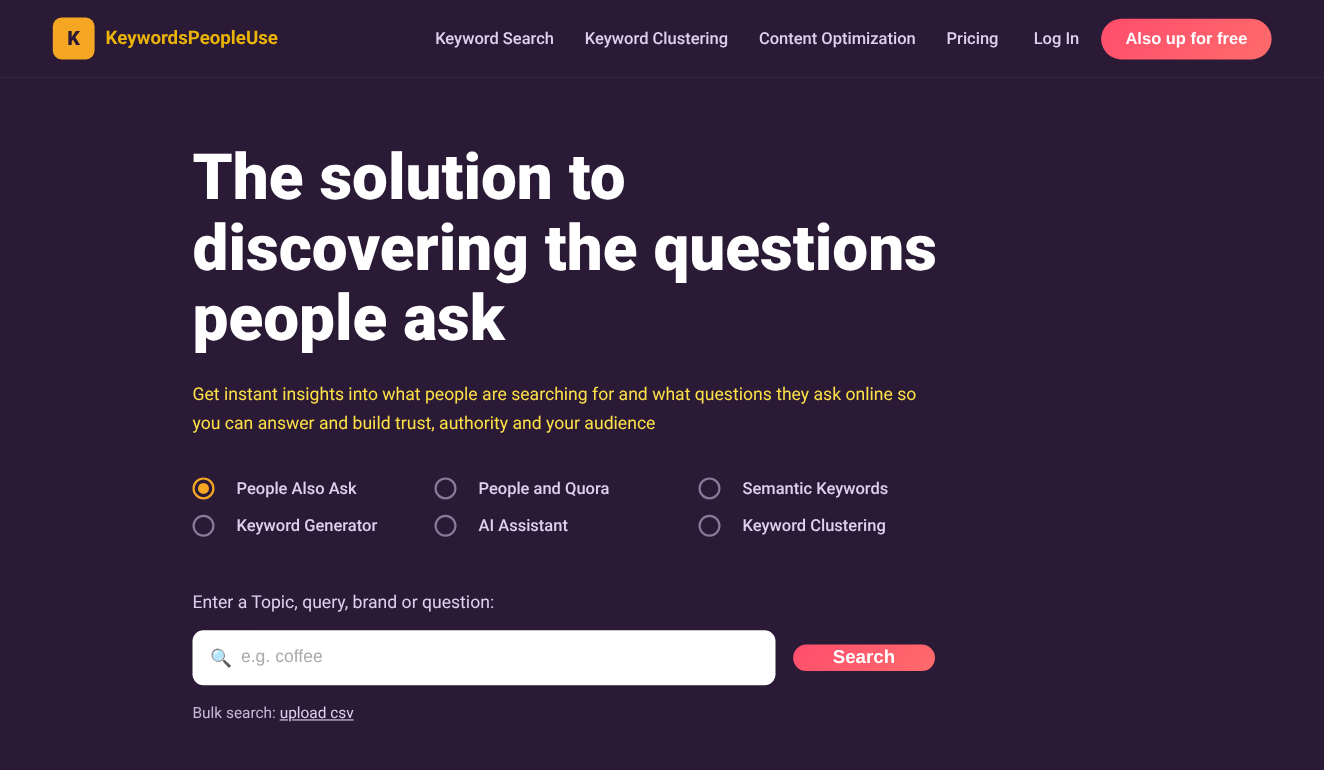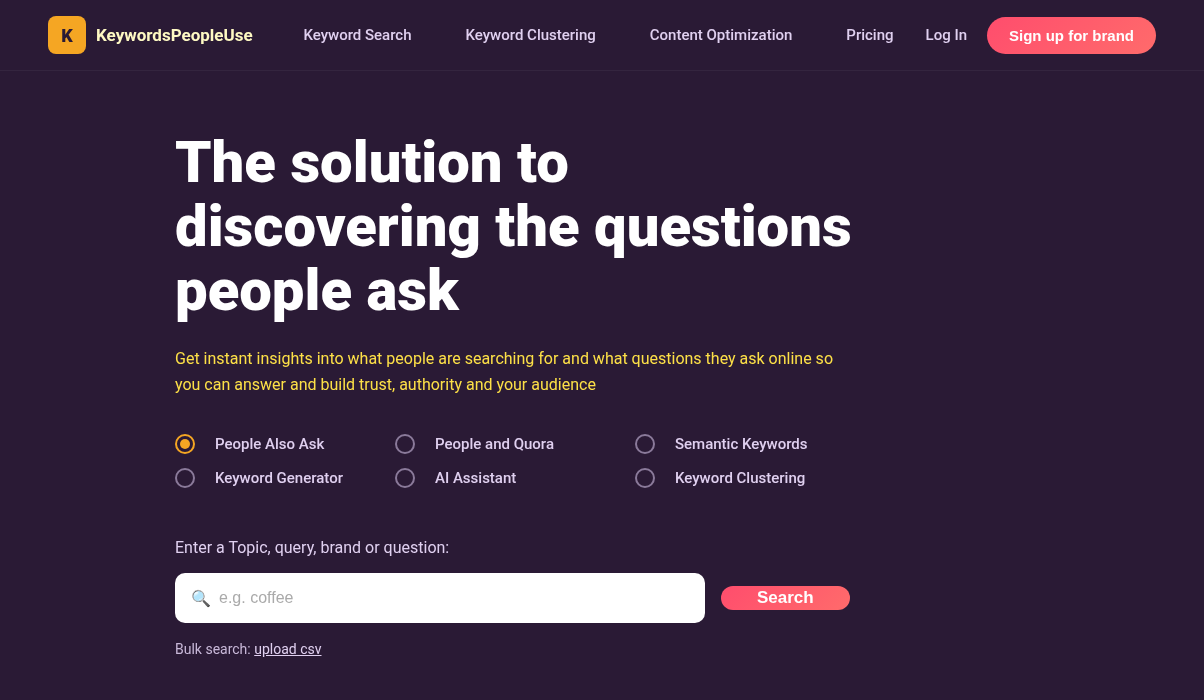--- a/index.html
+++ b/index.html
@@ -38,27 +38,27 @@
       align-items: center;
       justify-content: center;
       font-weight: 900;
       font-size: 18px;
       color: #2a1a35;
     }
 
     .logo-text {
       font-size: 17px;
       font-weight: 700;
-      color: #fef9c3;
+      color: #eab308;
     }
 
     .nav-links {
       display: flex;
       align-items: center;
-      gap: 54px;
+      gap: 28px;
       margin-right: 32px;
     }
 
     .nav-link {
       color: #e0d0f0;
       font-size: 15px;
       font-weight: 500;
       cursor: pointer;
       text-decoration: none;
     }
@@ -230,21 +230,21 @@
   </div>
 
   <div class="nav-links">
     <a class="nav-link">Keyword Search</a>
     <a class="nav-link">Keyword Clustering</a>
     <a class="nav-link">Content Optimization</a>
     <a class="nav-link">Pricing</a>
   </div>
 
   <span class="nav-login">Log In</span>
-  <button class="btn-signup">Sign up for brand</button>
+  <button class="btn-signup">Also up for free</button>
 </nav>
 
 <section class="hero">
   <h1 class="hero-title">The solution to discovering the questions people ask</h1>
   <p class="hero-subtitle">Get instant insights into what people are searching for and what questions they ask online so you can answer and build trust, authority and your audience</p>
 
   <div class="radio-grid">
 
     <div class="radio-option">
       <div class="radio-circle active"></div>

